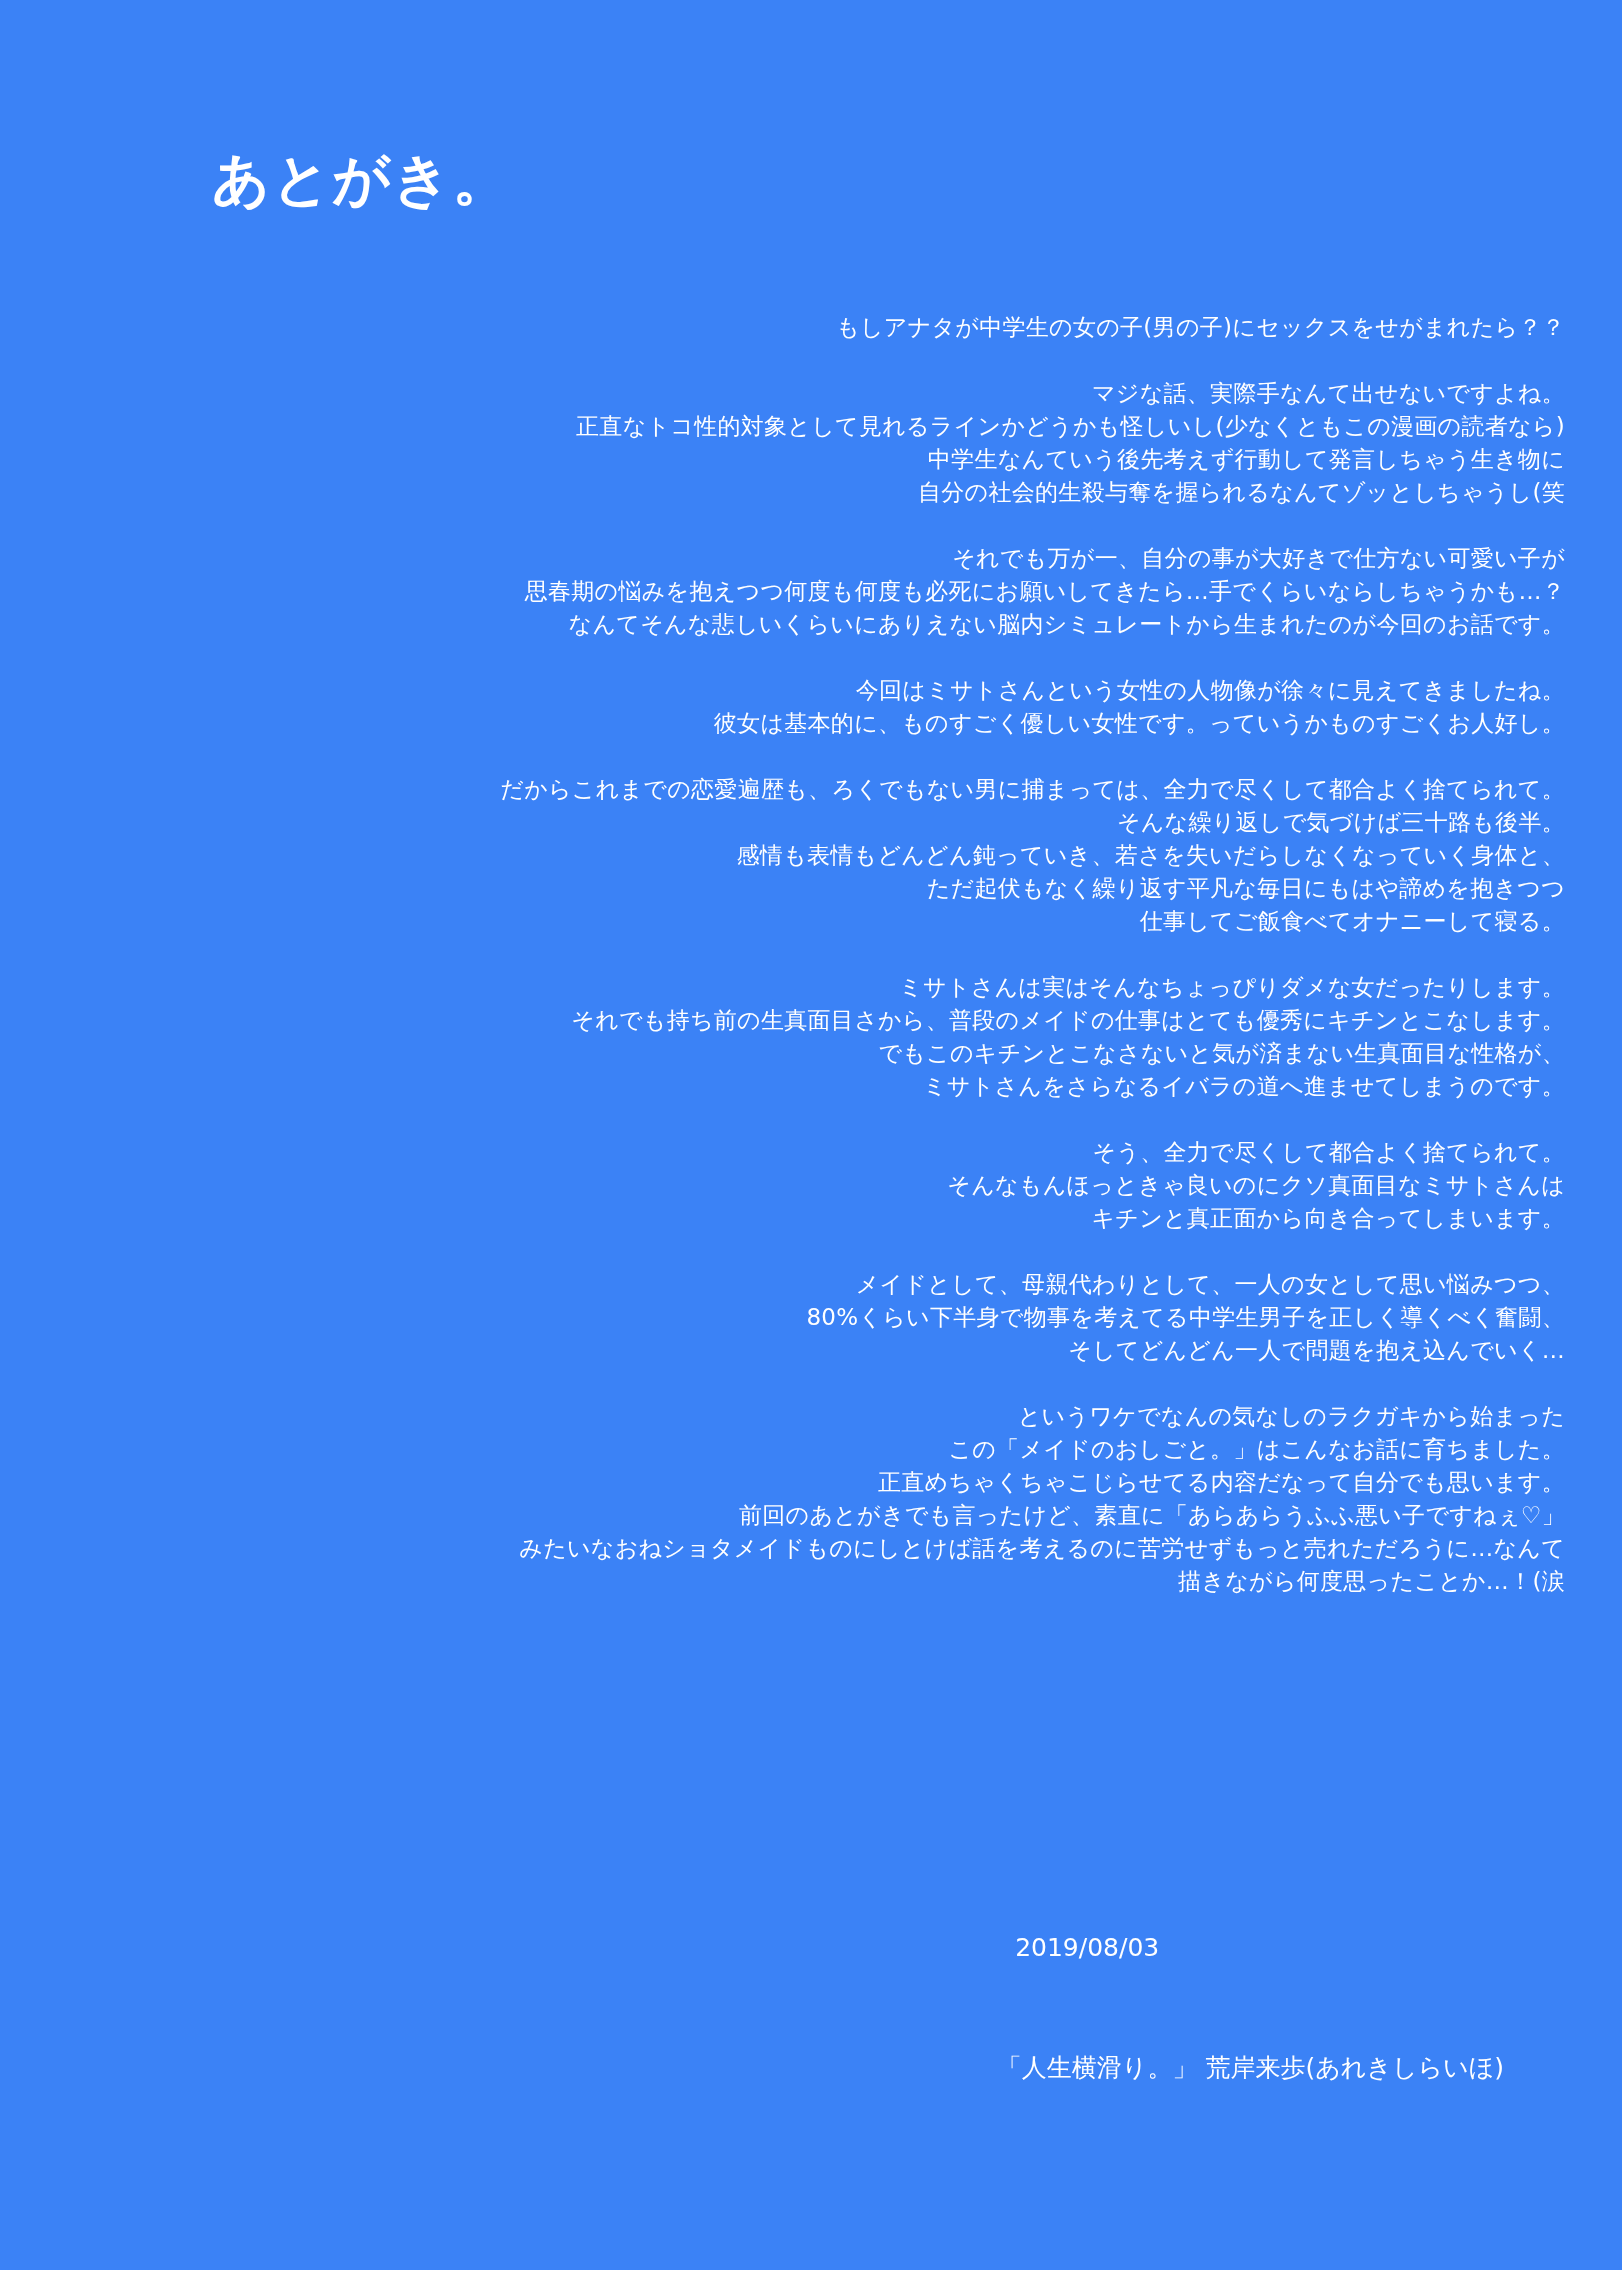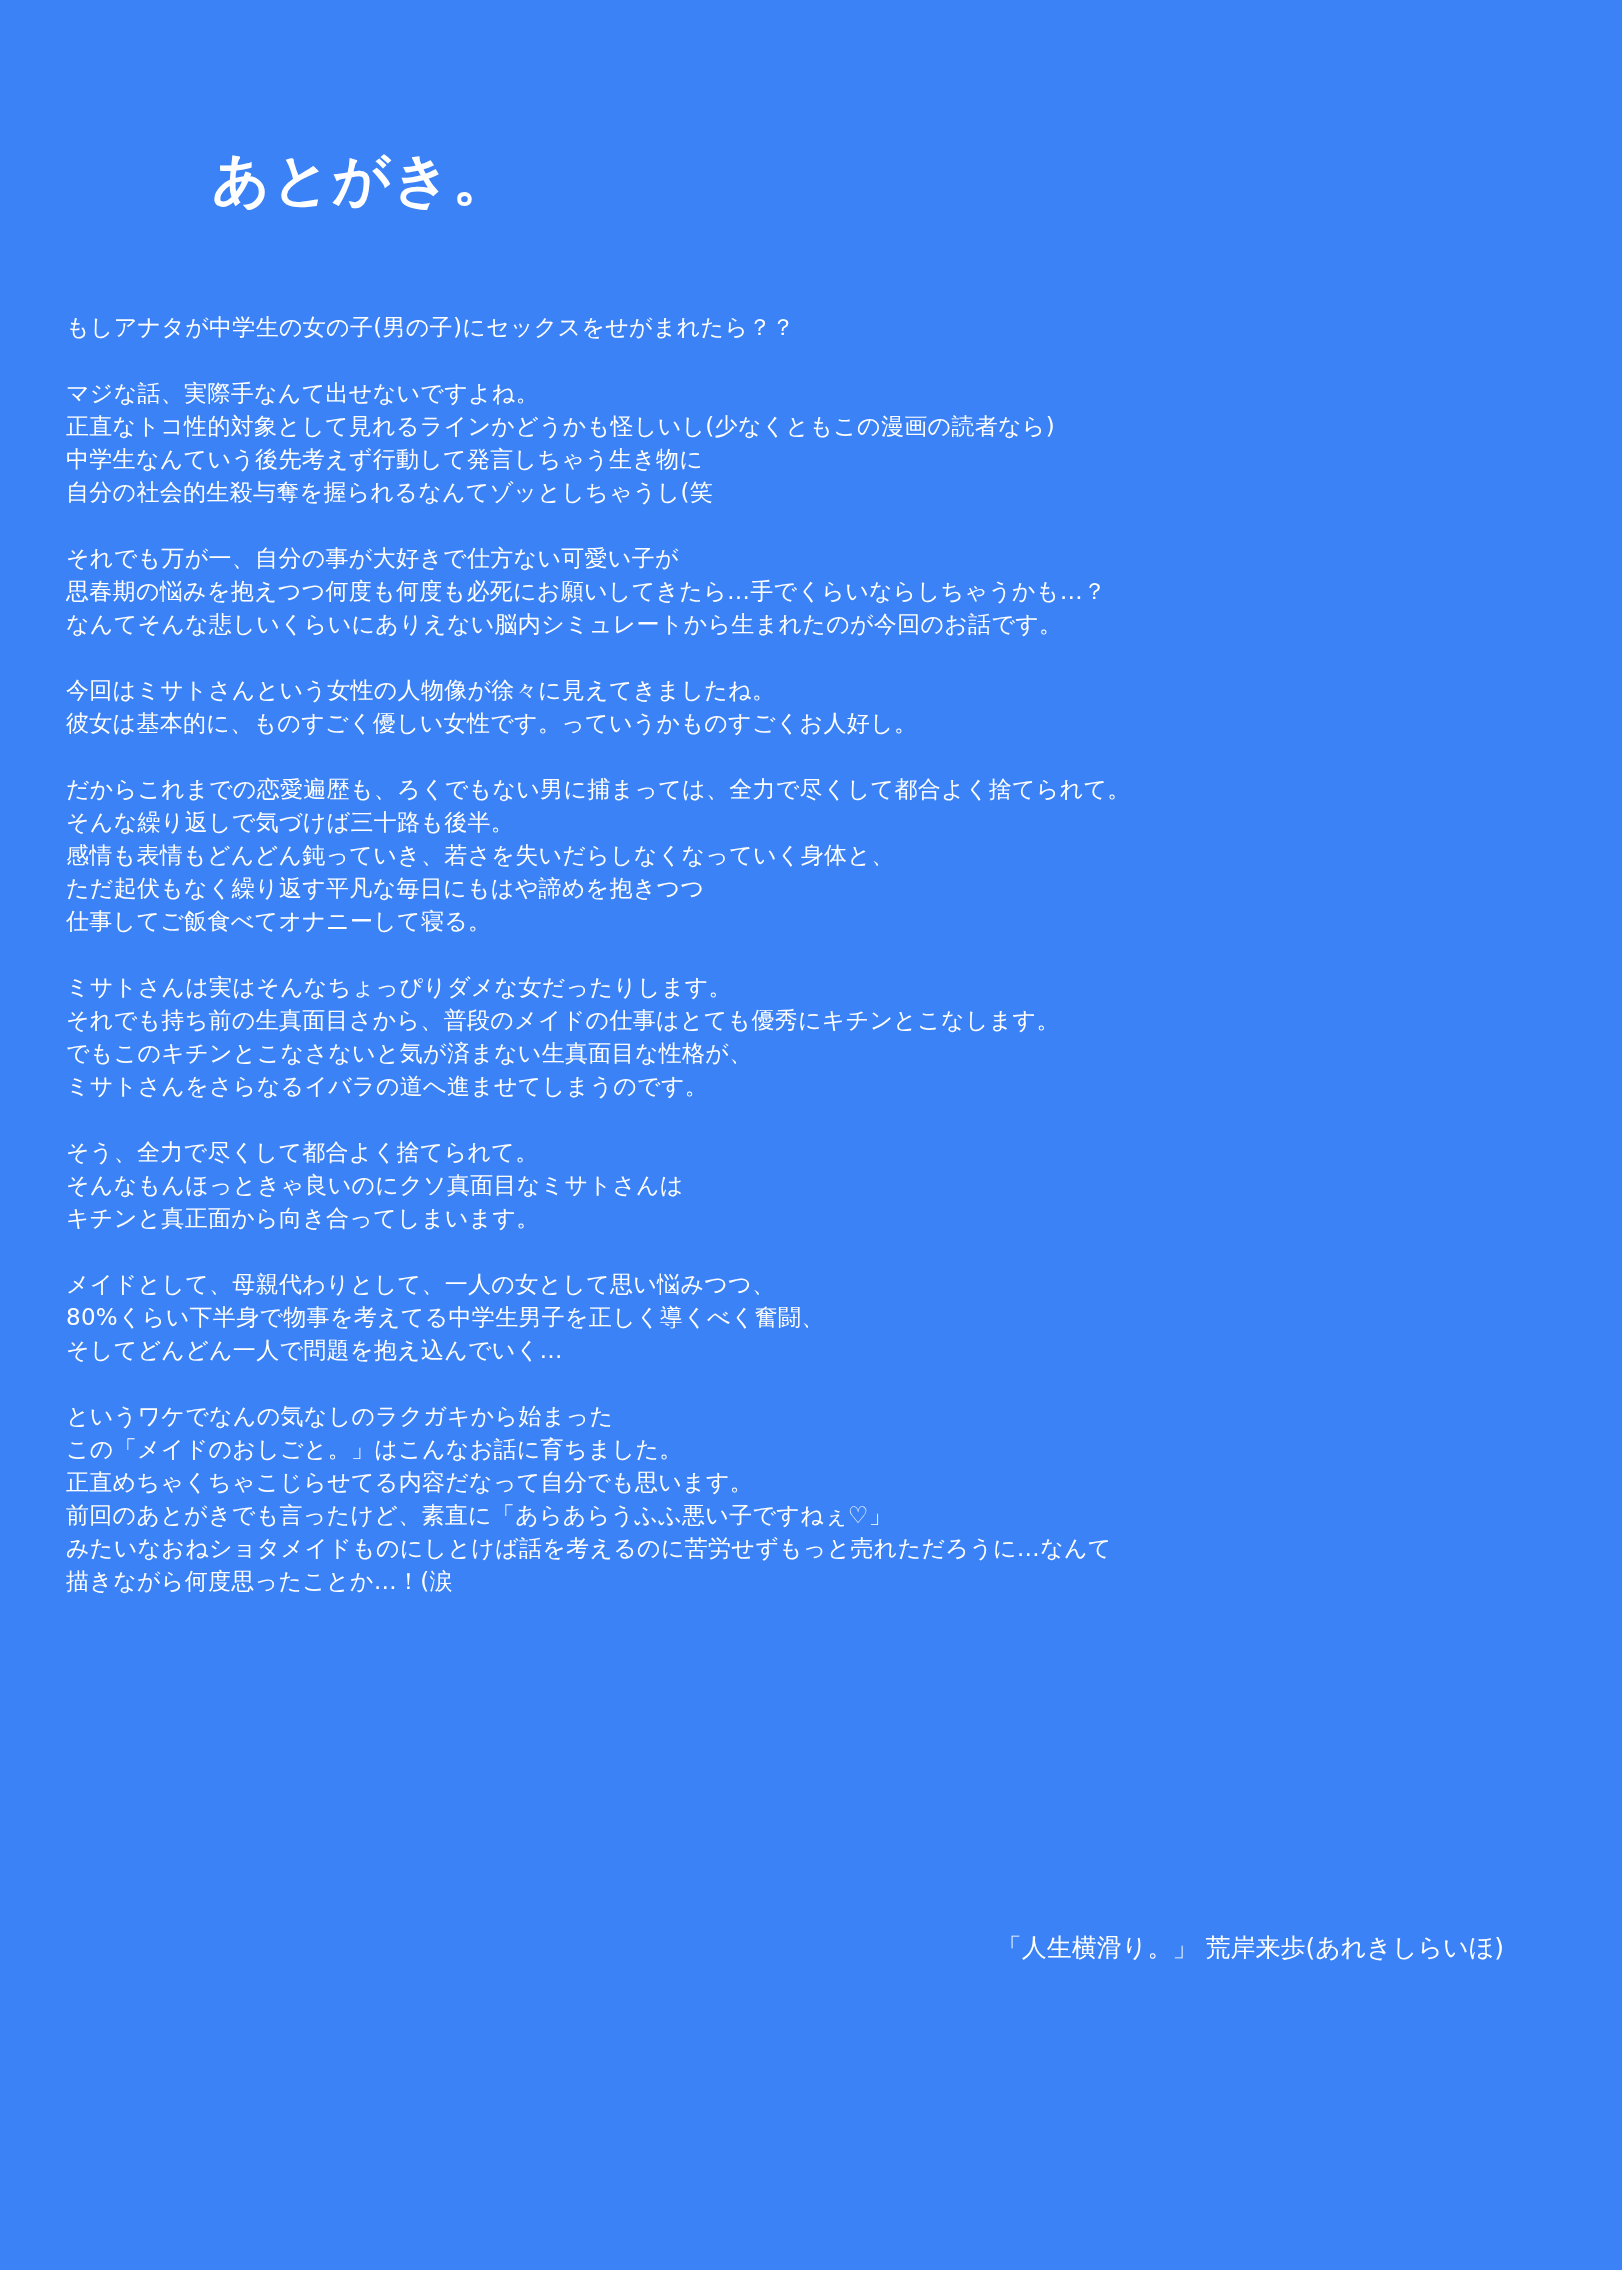--- a/index.html
+++ b/index.html
@@ -36,20 +36,21 @@
     top: 311px;
     width: 1499px;
     font-size: 23px;
     line-height: 33px;
     color: #ffffff;
     letter-spacing: 0.3px;
   }
   .para {
     margin: 0 0 33px 0;
     white-space: pre-wrap;
+    text-align: right;
   }
   .para:last-child {
     margin-bottom: 0;
   }
   .signature {
     position: absolute;
     right: 119px;
     top: 1848px;
     text-align: left;
     font-size: 25px;
@@ -101,17 +102,18 @@
 そしてどんどん一人で問題を抱え込んでいく…</p>
     <p class="para">というワケでなんの気なしのラクガキから始まった
 この「メイドのおしごと。」はこんなお話に育ちました。
 正直めちゃくちゃこじらせてる内容だなって自分でも思います。
 前回のあとがきでも言ったけど、素直に「あらあらうふふ悪い子ですねぇ♡」
 みたいなおねショタメイドものにしとけば話を考えるのに苦労せずもっと売れただろうに…なんて
 描きながら何度思ったことか…！(涙</p>
   </div>
 
   <div class="signature">
+    <span class="sig-date">2019/08/03</span>
     <span class="sig-name">「人生横滑り。」 荒岸来歩(あれきしらいほ)</span>
   </div>
 
 </div>
 
 
 </body></html>

